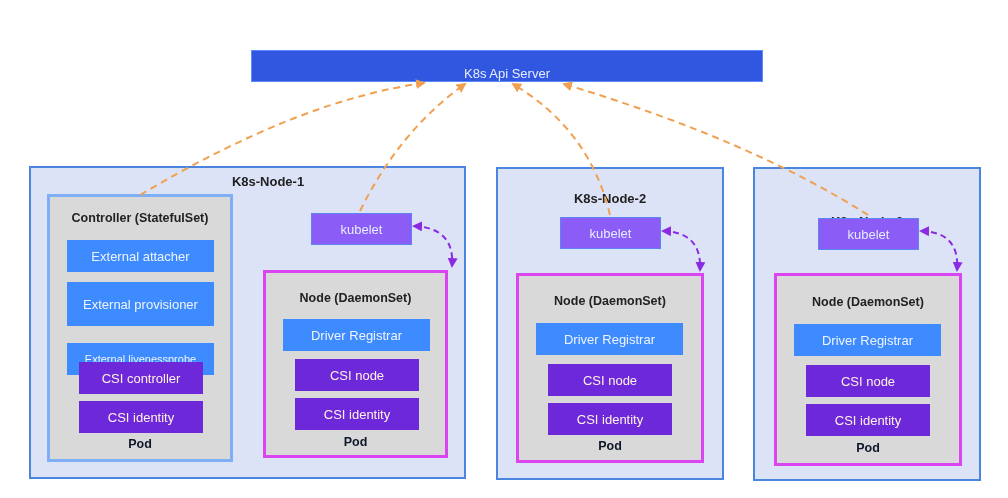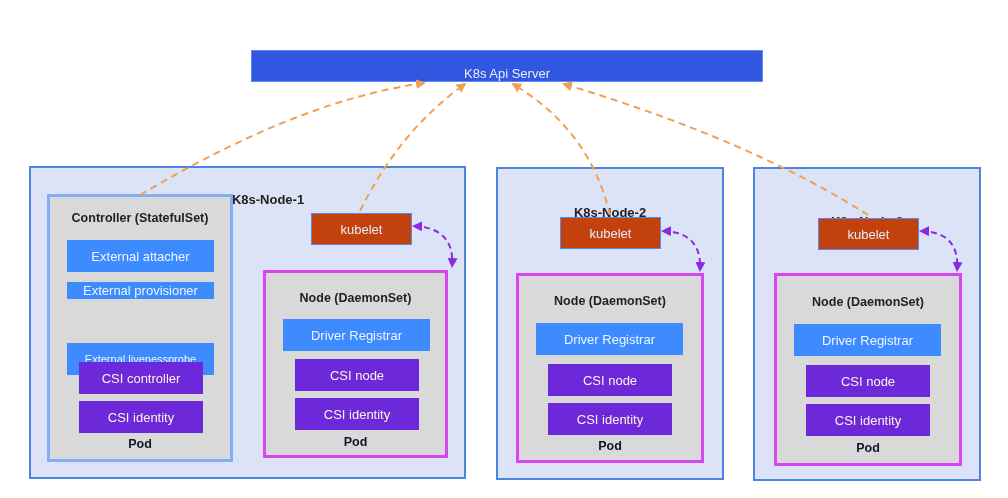--- a/index.html
+++ b/index.html
@@ -12,41 +12,41 @@
   .k8node { background:#dde3f6; border:2px solid #4a86e0; }
   .k8title { font-size:13px; font-weight:bold; color:#222; text-align:center; }
   .pod-ctrl { background:#d9d9d9; border:3px solid #7fb0f5; }
   .pod-ds { background:#d9d9d9; border:3px solid #d946ef; }
   .podtitle { font-size:12.5px; font-weight:bold; color:#222; text-align:center; }
   .blue { background:#3d8bff; color:#eef4ff; font-size:13px;
           display:flex; align-items:center; justify-content:center; }
   .blue.small { font-size:11px; }
   .orange { background:#6d28d9; color:#fff2e6; font-size:13px;
             display:flex; align-items:center; justify-content:center; }
-  .kubelet { background:#c2410c; color:#e6edff; font-size:13px; border:1px solid #5b86ef;
+  .kubelet { background:#8b5cf6; color:#e6edff; font-size:13px; border:1px solid #5b86ef;
              display:flex; align-items:center; justify-content:center; }
   .podlabel { font-size:12.5px; font-weight:bold; color:#0f172a; text-align:center; }
   svg.overlay { position:absolute; left:0; top:0; pointer-events:none; }
 </style>
 </head>
 <body>
 
 <div class="abs api">
   <span>K8s Api Server</span>
 </div>
 
 <div class="abs k8node" style="left:29px;top:166px;width:437px;height:313px;">
-  <div class="abs k8title" style="left:0;top:24px;width:100%;padding-left:41px;">K8s-Node-1</div>
+  <div class="abs k8title" style="left:0;top:6px;width:100%;padding-left:41px;">K8s-Node-1</div>
 
   <div class="abs pod-ctrl" style="left:16px;top:26px;width:186px;height:268px;">
     <div class="abs podtitle" style="left:0;top:14px;width:100%;">Controller (StatefulSet)</div>
     <div class="abs blue" style="left:17px;top:43px;width:147px;height:32px;">
         <span>External attacher</span>
       </div>
-    <div class="abs blue" style="left:17px;top:85px;width:147px;height:17px;">
+    <div class="abs blue" style="left:17px;top:85px;width:147px;height:44px;">
         <span>External provisioner</span>
       </div>
     <div class="abs blue small" style="left:17px;top:134px;width:147px;height:32px;margin-top:12px;">
         <span>External livenessprobe</span>
       </div>
     <div class="abs orange" style="left:29px;top:165px;width:124px;height:32px;">
         <span>CSI controller</span>
       </div>
     <div class="abs orange" style="left:29px;top:204px;width:124px;height:32px;">
         <span>CSI identity</span>
@@ -67,21 +67,21 @@
         <span>CSI node</span>
       </div>
     <div class="abs orange" style="left:29px;top:125px;width:124px;height:32px;">
         <span>CSI identity</span>
       </div>
     <div class="abs podlabel" style="left:0;top:162px;width:100%;">Pod</div>
   </div>
 </div>
 
 <div class="abs k8node" style="left:496px;top:167px;width:228px;height:313px;">
-  <div class="abs k8title" style="left:0;top:22px;width:100%;margin-top:14px;">K8s-Node-2</div>
+  <div class="abs k8title" style="left:0;top:22px;width:100%;">K8s-Node-2</div>
   <div class="abs kubelet" style="left:62px;top:48px;width:101px;height:32px;">
       <span>kubelet</span>
     </div>
   <div class="abs pod-ds" style="left:18px;top:104px;width:188px;height:190px;">
     <div class="abs podtitle" style="left:0;top:18px;width:100%;">Node (DaemonSet)</div>
     <div class="abs blue" style="left:17px;top:47px;width:147px;height:32px;">
         <span>Driver Registrar</span>
       </div>
     <div class="abs orange" style="left:29px;top:88px;width:124px;height:32px;">
         <span>CSI node</span>

